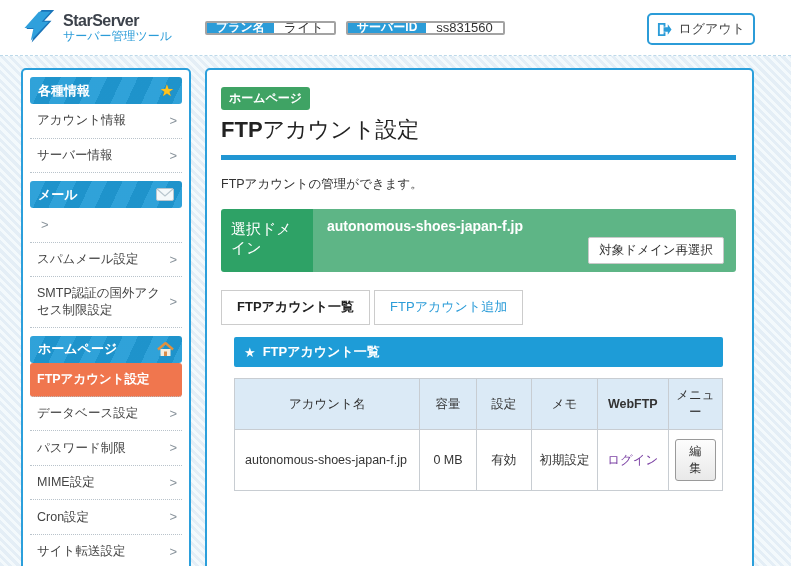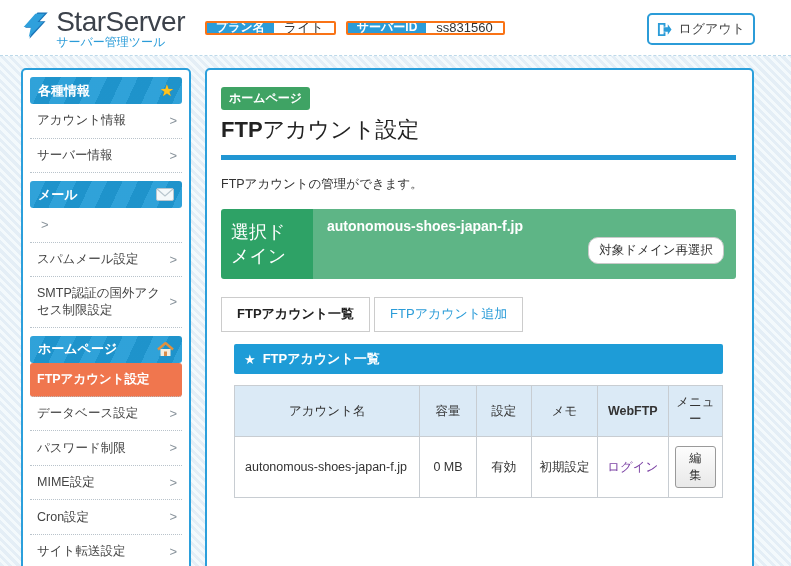--- a/index.html
+++ b/index.html
@@ -10,25 +10,25 @@
     color:#333;
   }
   
   .header {
     height:56px; background:#fff; display:flex; align-items:center;
     border-bottom:1px dashed #bcd9ea; position:relative;
   }
   .logo { display:flex; align-items:center; margin-left:20px; width:165px; }
   .logo-mark { width:36px; height:38px; margin-right:7px; }
   .logo-text-wrap { line-height:1.05; }
-  .logo-title { font-size:28px; font-weight:normal; color:#3c424b; letter-spacing:-0.5px; }
+  .logo-title { font-size:16px; font-weight:bold; color:#3c424b; letter-spacing:-0.5px; }
   .logo-subtitle { font-size:12px; font-weight:normal; color:#2b9cd8; }
   .badges { display:flex; gap:10px; margin-left:20px; }
   .badge-box {
-    display:flex; align-items:stretch; border:2px solid #f97316; border-radius:2px;
+    display:flex; align-items:stretch; border:2px solid #a3a3a3; border-radius:2px;
     overflow:hidden; background:#fff; height:14px;
   }
   .badge-label {
     background:#2b9cd8; color:#fff; font-size:12px; font-weight:bold;
     display:flex; align-items:center; padding:0 9px;
   }
   .badge-value { display:flex; align-items:center; padding:0 10px; font-size:13px; color:#333; }
   .logout-btn {
     position:absolute; right:36px; top:13px;
     display:flex; align-items:center; gap:6px;
@@ -72,28 +72,28 @@
     display:inline-block; background:#3fa364; color:#fff; font-size:12px;
     padding:3px 8px; border-radius:3px; font-weight:bold;
   }
   .page-title { font-size:22px; color:#222; margin-top:5px; font-weight:normal; }
   .page-title .t-strong { font-weight:bold; }
   .title-rule { height:5px; background:#2196d3; margin:10px 0 16px 0; }
   .desc { font-size:12.5px; color:#333; margin-bottom:16px; }
   
   .domain-box { display:flex; border-radius:3px; overflow:hidden; margin-bottom:18px; }
   .domain-label {
-    background:#2ea266; color:#fff; font-size:18px; flex:0 0 92px;
+    background:#2ea266; color:#fff; font-size:15px; flex:0 0 92px;
     padding:11px 10px; display:flex; justify-content:center;
   }
   .domain-body { background:#5eb586; flex:1; padding:9px 12px 8px 14px; display:flex; flex-direction:column; }
   .domain-value { color:#fff; font-weight:bold; font-size:14px; }
   .domain-btn-row { display:flex; justify-content:flex-end; margin-top:3px; }
   .reselect-btn {
-    background:#fff; border:1px solid #c9c9c9; border-radius:10px;
+    background:#fff; border:1px solid #c9c9c9; border-radius:2px;
     font-size:12.5px; color:#333; padding:4px 10px; cursor:pointer;
   }
   
   .tabs { display:flex; }
   .tab {
     border:1px solid #ccc; background:#fff; font-size:13px; padding:7px 15px 8px 15px;
     cursor:pointer; margin-right:4px;
   }
   .tab.active { color:#222; font-weight:bold; }
   .tab.inactive { color:#2b9cd8; }

